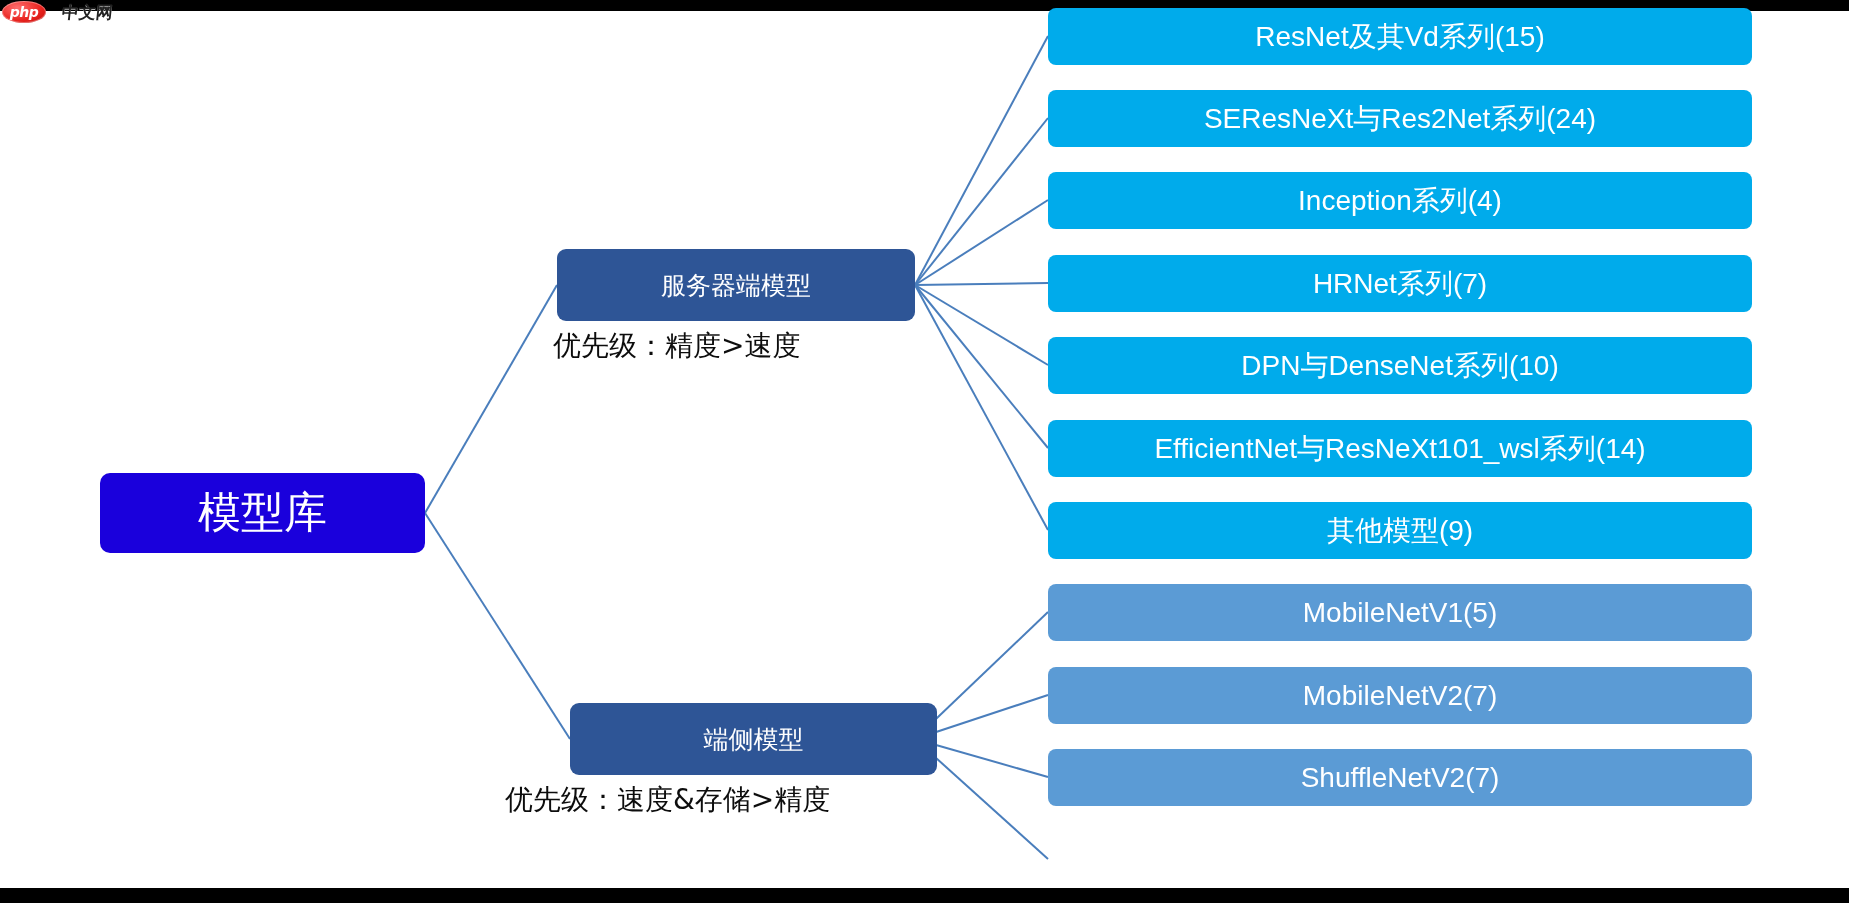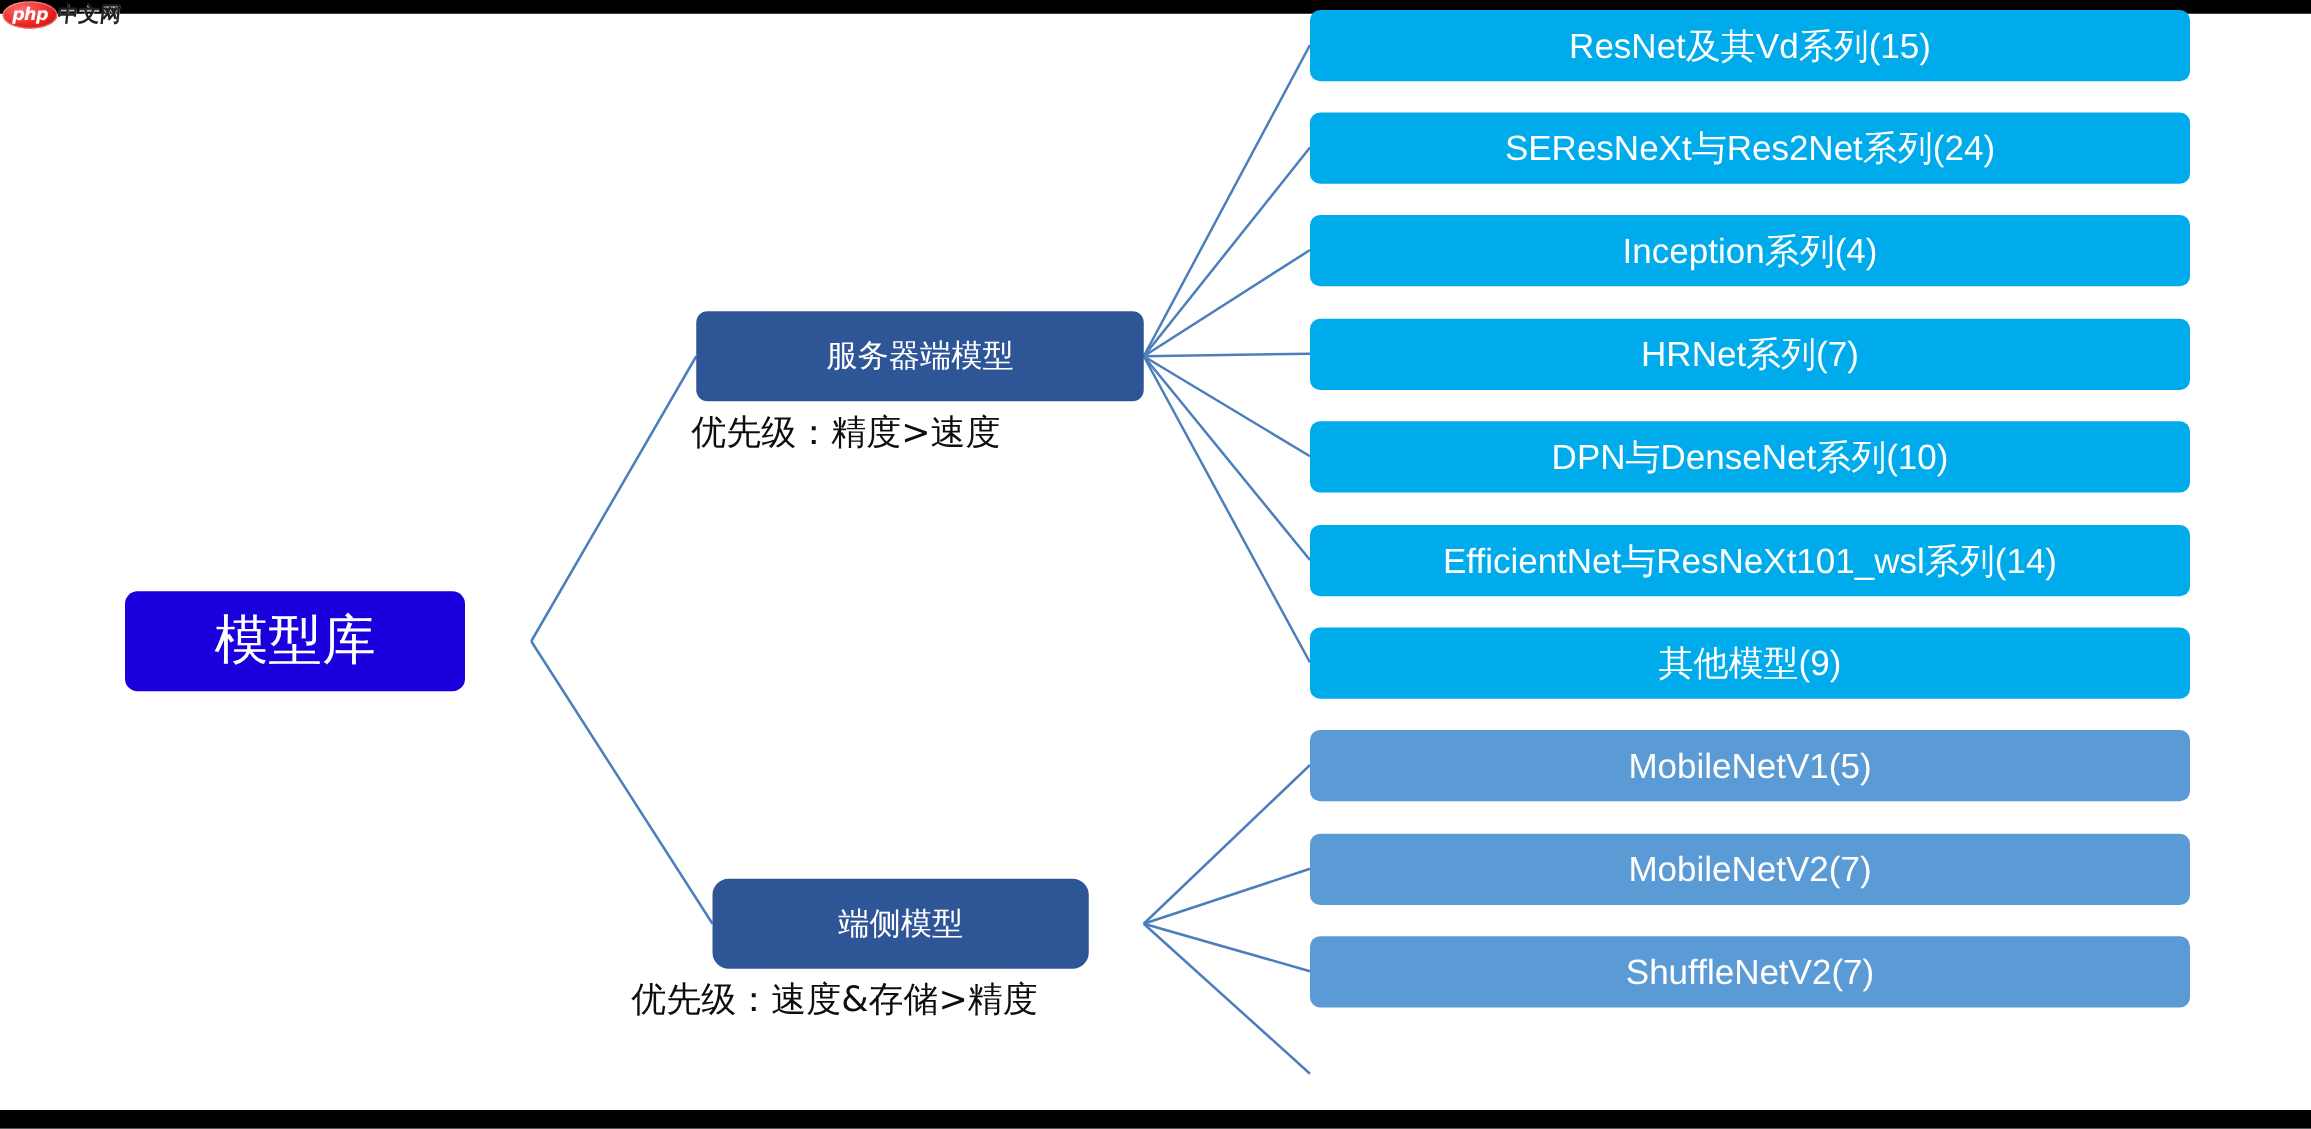--- a/index.html
+++ b/index.html
@@ -11,21 +11,21 @@
     background:#ffffff;
     overflow:hidden;
   }
   .bar{position:absolute;left:0;width:1849px;background:#000000;}
   #bar-top{top:0;height:11px;}
   #bar-bottom{bottom:0;height:15px;}
 
   
   #watermark{
     position:absolute;left:2px;top:1px;
-    display:flex;align-items:center;gap:0;
+    display:flex;align-items:center;gap:16px;
     z-index:40;
   }
   #wm-badge{
     width:44px;height:22px;border-radius:50%;
     background:radial-gradient(ellipse at 35% 30%, #ff6d6d 0%, #e8211c 60%, #b8100d 100%);
     display:flex;align-items:center;justify-content:center;
     color:#fff;font-size:14px;font-style:italic;font-weight:bold;
     font-family:"DejaVu Sans",sans-serif;
     letter-spacing:-0.5px;
     box-shadow:0 0 0 1px rgba(255,255,255,.35) inset;
@@ -45,32 +45,32 @@
     position:absolute;z-index:5;
     display:flex;align-items:center;justify-content:center;
     box-sizing:border-box;
     color:#ffffff;
     border-radius:9px;
     text-align:center;
     line-height:1.05;
     white-space:nowrap;
   }
   #node-root{
-    left:100px;top:473px;width:272px;height:80px;
+    left:100px;top:473px;width:325px;height:80px;
     background:#1A00DC;
     font-size:43px;
     border-radius:10px;
   }
   .branch-node{
     background:#2E5596;
     font-size:25px;
     border-radius:9px;
   }
   #node-server{left:557px;top:249px;width:358px;height:72px;}
-  #node-mobile{left:570px;top:703px;width:301px;height:72px;border-radius:13px;}
+  #node-mobile{left:570px;top:703px;width:367px;height:72px;}
 
   .caption{
     position:absolute;z-index:5;
     color:#0d0d0d;
     font-size:28px;
     white-space:nowrap;
     font-family:"DejaVu Sans","Liberation Sans",sans-serif;
   }
   #caption-server{left:553px;top:327px;}
   #caption-mobile{left:505px;top:781px;}

